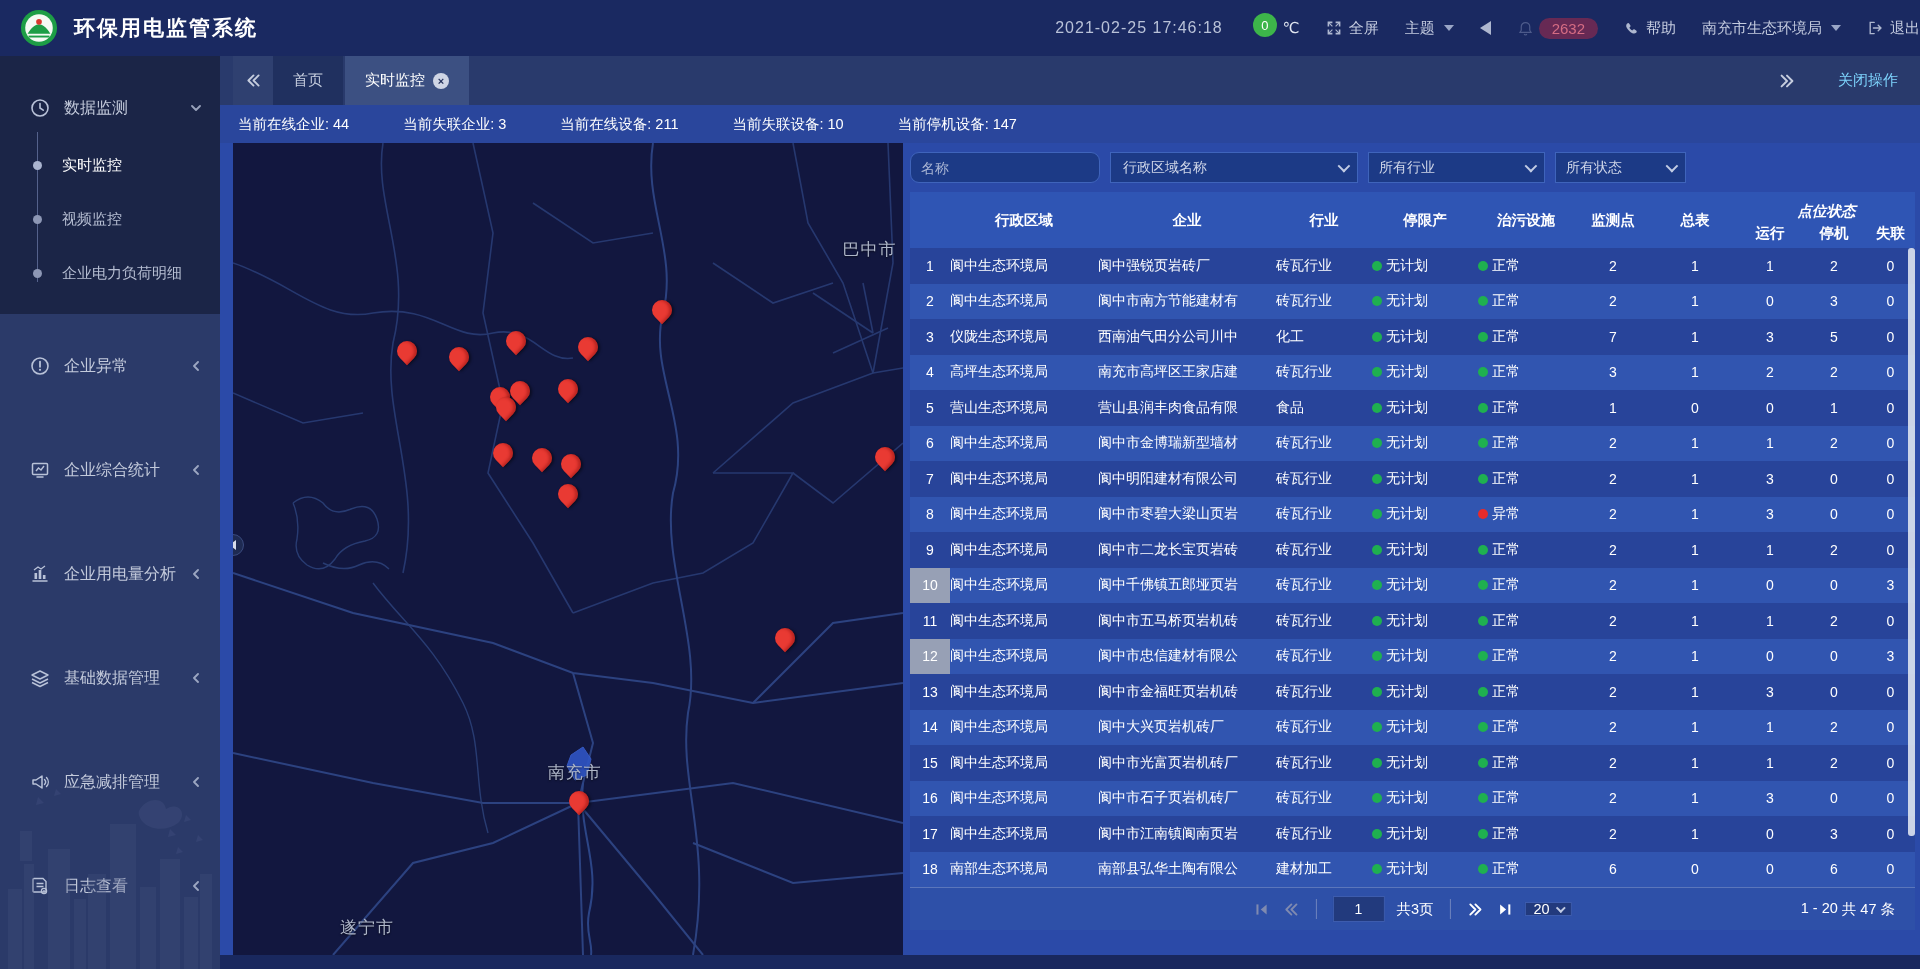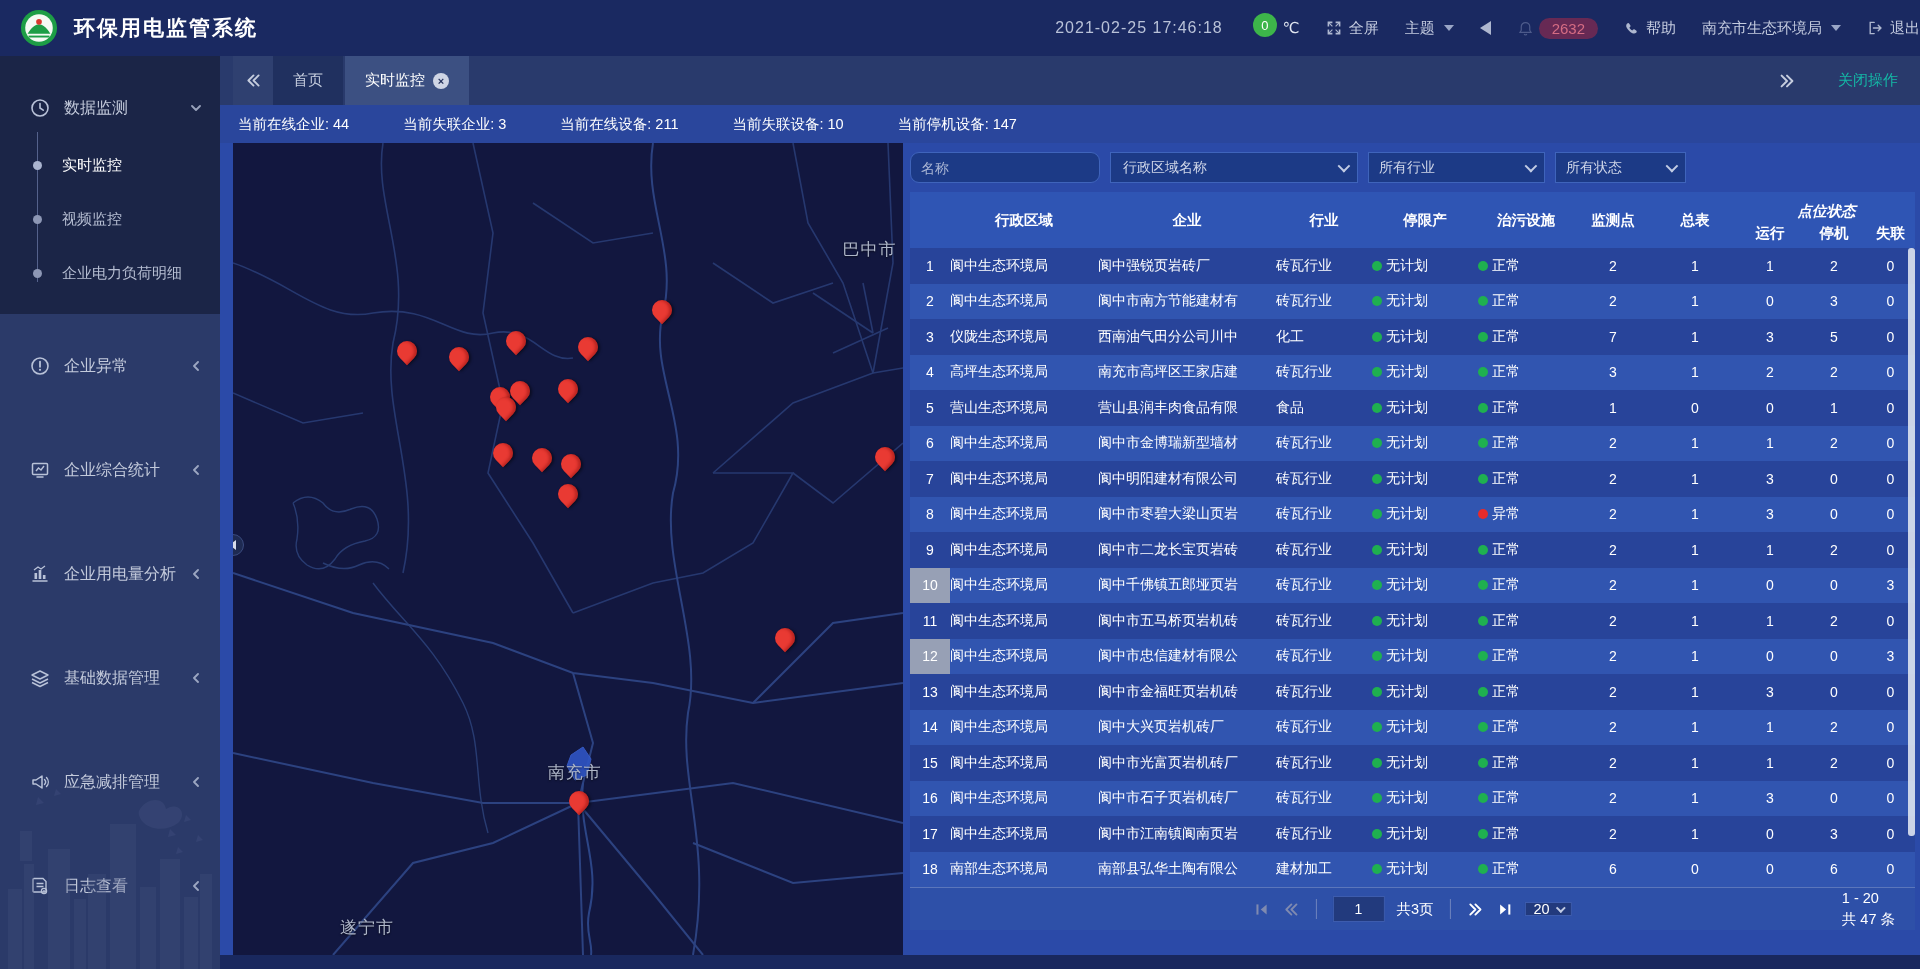--- a/index.html
+++ b/index.html
@@ -51,21 +51,21 @@
   
   .main { flex:1; display:flex; flex-direction:column; min-width:0; }
   .tabbar { height:49px; background:#293a6c; display:flex; align-items:stretch; padding-left:13px; flex:none; }
   .tab-scroll { width:40px; background:#2f4070; display:flex; align-items:center; justify-content:center; cursor:pointer; }
   .tab { display:flex; align-items:center; gap:8px; padding:0 20px; font-size:15px; color:#c6cdde;
     background:#20305f; margin-right:2px; cursor:pointer; }
   .tab.active { background:#3c5082; color:#fff; }
   .tab-close { width:16px; height:16px; border-radius:50%; background:#cfd5e5; color:#23305c; font-size:11px;
     line-height:16px; text-align:center; font-weight:bold; }
   .tabbar-right { margin-left:auto; display:flex; align-items:center; gap:42px; padding-right:22px; }
-  .close-ops { color:#14b8a6; font-size:15px; cursor:pointer; }
+  .close-ops { color:#7dd3fc; font-size:15px; cursor:pointer; }
 
   .statusbar { height:38px; background:#2a469c; display:flex; align-items:center; gap:54px; padding-left:18px;
     color:#ffffff; font-size:14.5px; flex:none; }
 
   
   .content { flex:1; background:#2b4aa8; display:flex; padding:0 5px 0 13px; gap:7px; min-height:0; position:relative; }
   .bottomstrip { height:14px; background:#19285e; flex:none; }
 
   
   .map-panel { width:670px; flex:none; position:relative; background:#12173f; overflow:hidden; }
@@ -119,21 +119,21 @@
   .pagination { height:43px; background:#2e50a8; border-top:1px solid rgba(255,255,255,.22); flex:none;
     display:flex; align-items:center; color:#fff; font-size:14.5px; position:relative; }
   .pg-center { position:absolute; left:50%; transform:translateX(-50%); display:flex; align-items:center; gap:12px; }
   .pg-btn { display:flex; align-items:center; cursor:pointer; }
   .pg-sep { width:1px; height:20px; background:#6f84bd; margin:0 4px; }
   .pg-input { width:52px; height:26px; background:#223a7d; border:1px solid #3d5cae; color:#fff; text-align:center;
     font-size:14px; font-family:inherit; }
   .pg-size { height:14px; background:#223a7d; border:1px solid #3d5cae; color:#fff; display:flex; align-items:center;
     gap:6px; padding:0 8px; cursor:pointer; }
   .pg-size .f-chev { width:7px; height:7px; margin-left:0; }
-  .pg-right { margin-left:auto; padding-right:20px; display:flex; gap:4px;flex-direction:column; }
+  .pg-right { margin-left:auto; padding-right:20px; display:flex; gap:4px; }
 </style>
 </head>
 <body>
 
 <svg width="0" height="0" style="position:absolute">
   <defs>
     <symbol id="ic-clock" viewBox="0 0 20 20">
         <circle cx="10" cy="10" r="8" fill="none" stroke="currentColor" stroke-width="1.6"></circle>
         <path d="M10 5.5V10l3.2 2.2" fill="none" stroke="currentColor" stroke-width="1.6" stroke-linecap="round"></path>
       </symbol>

